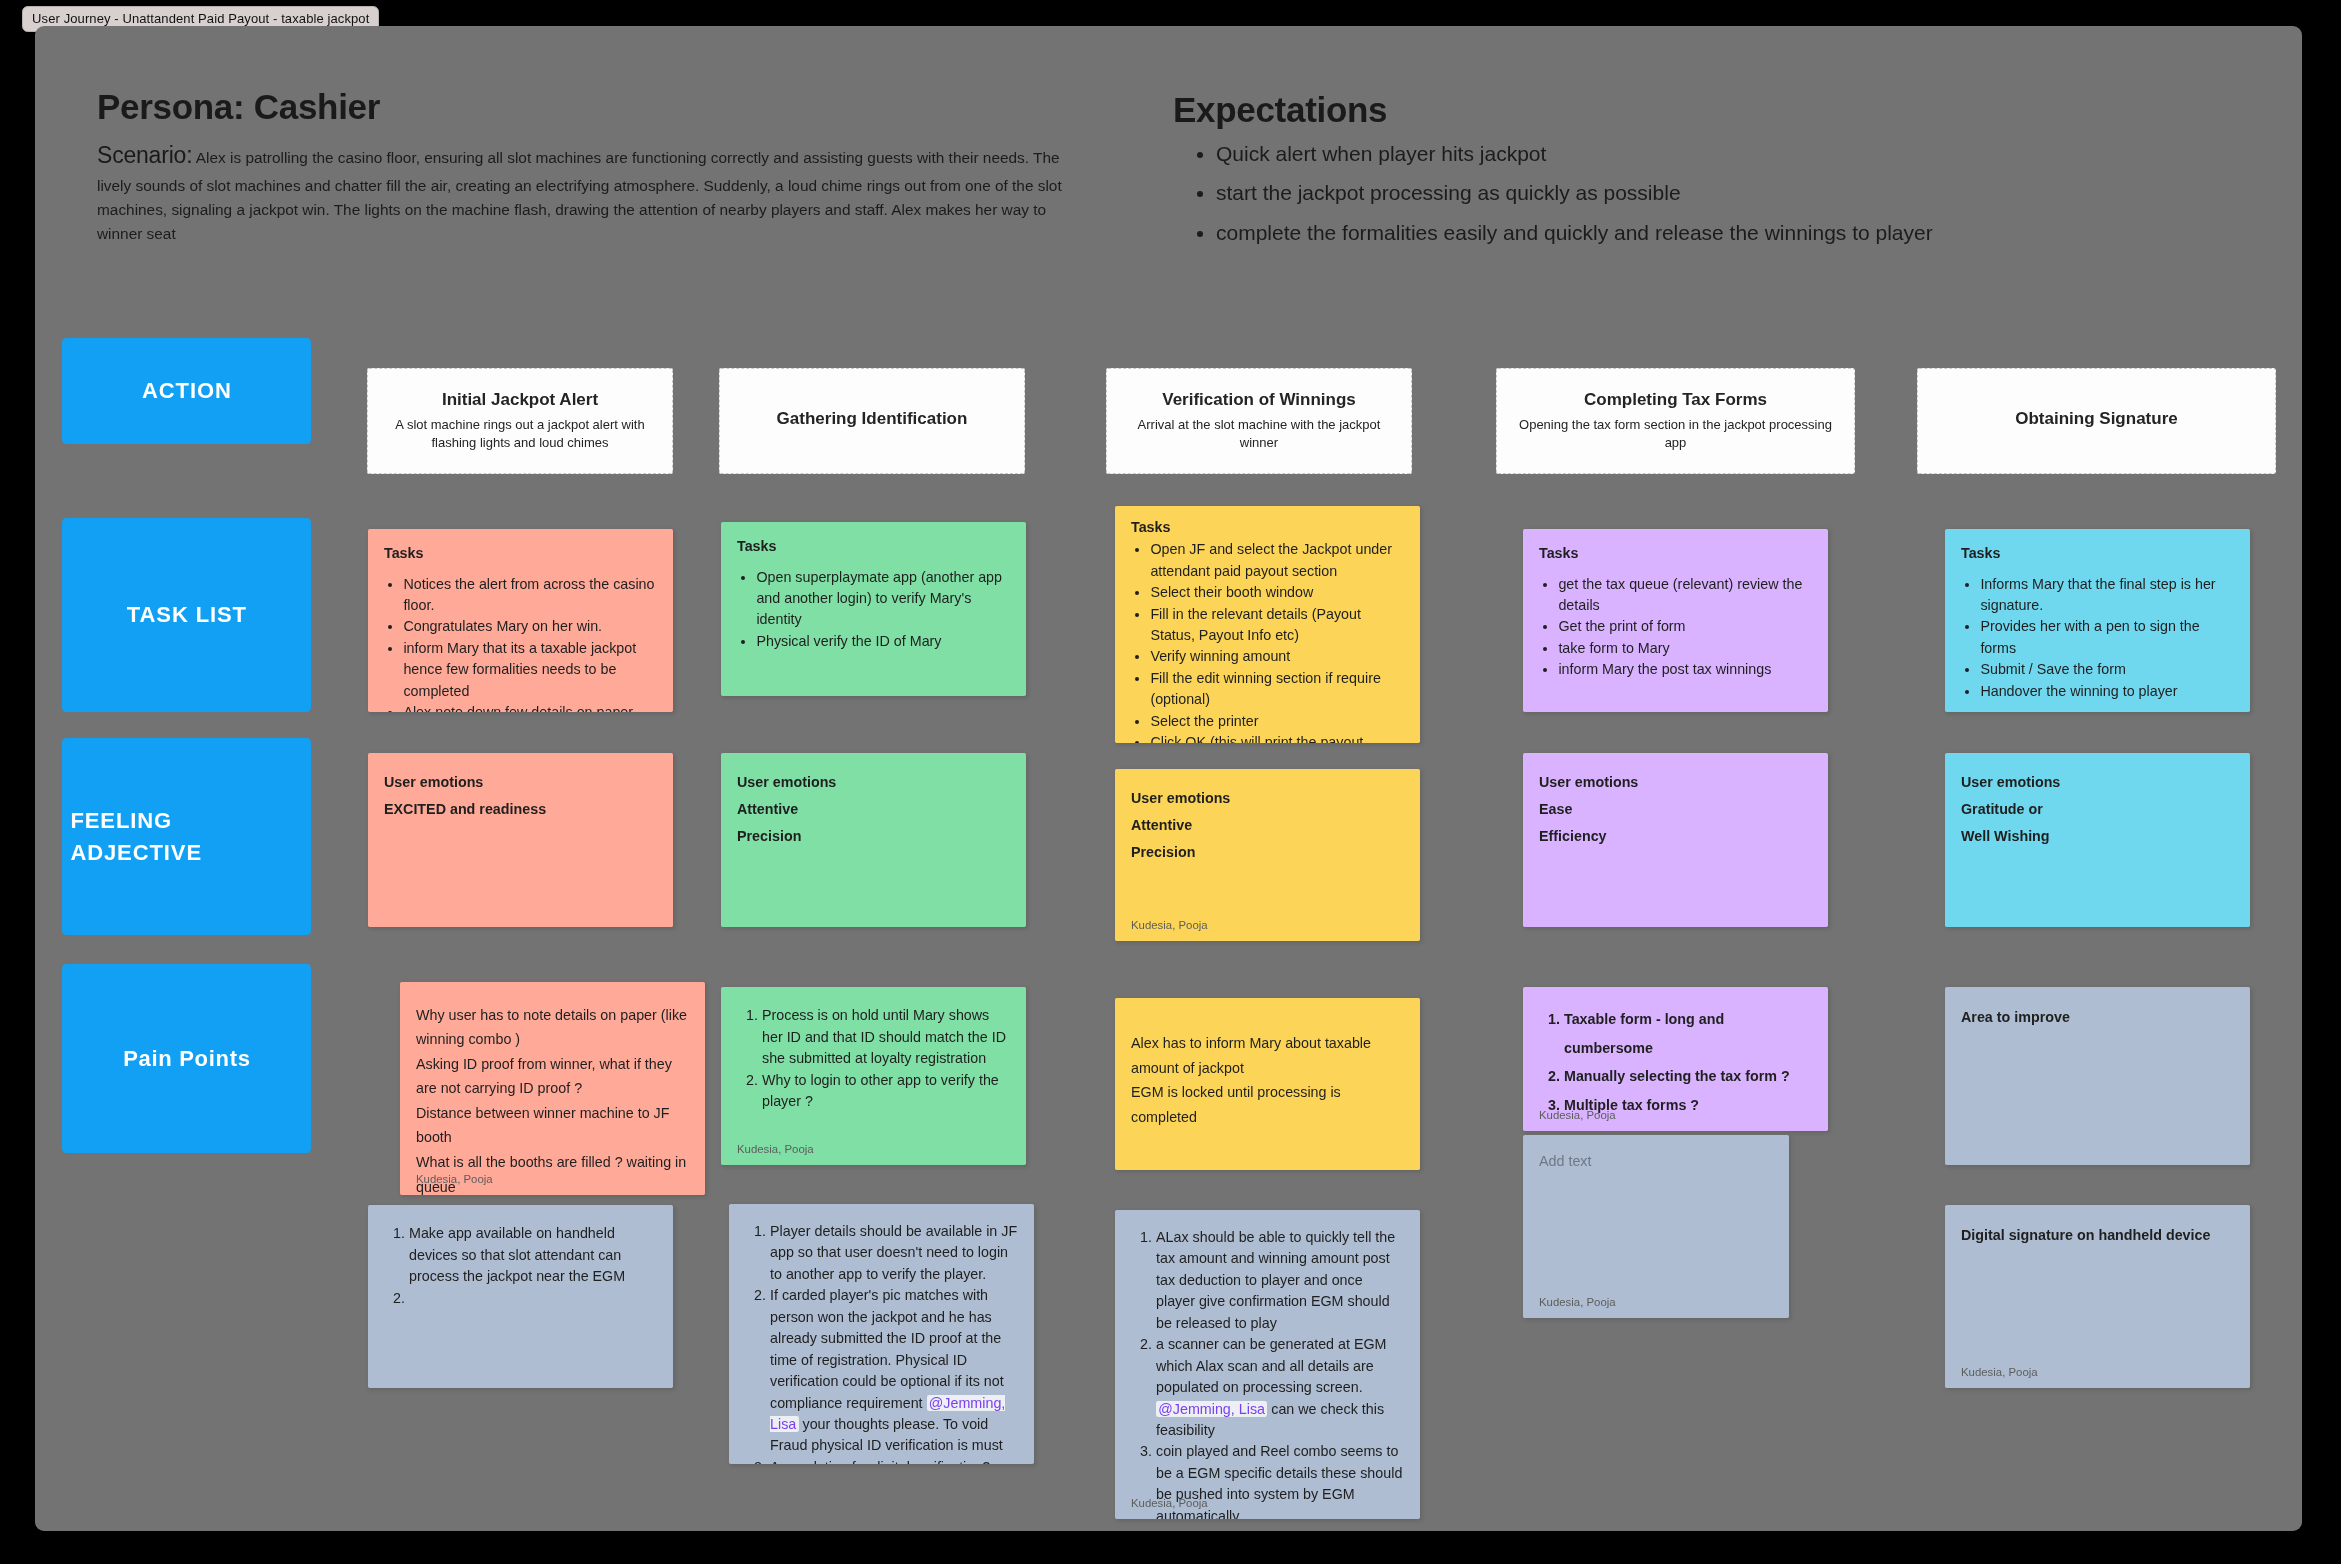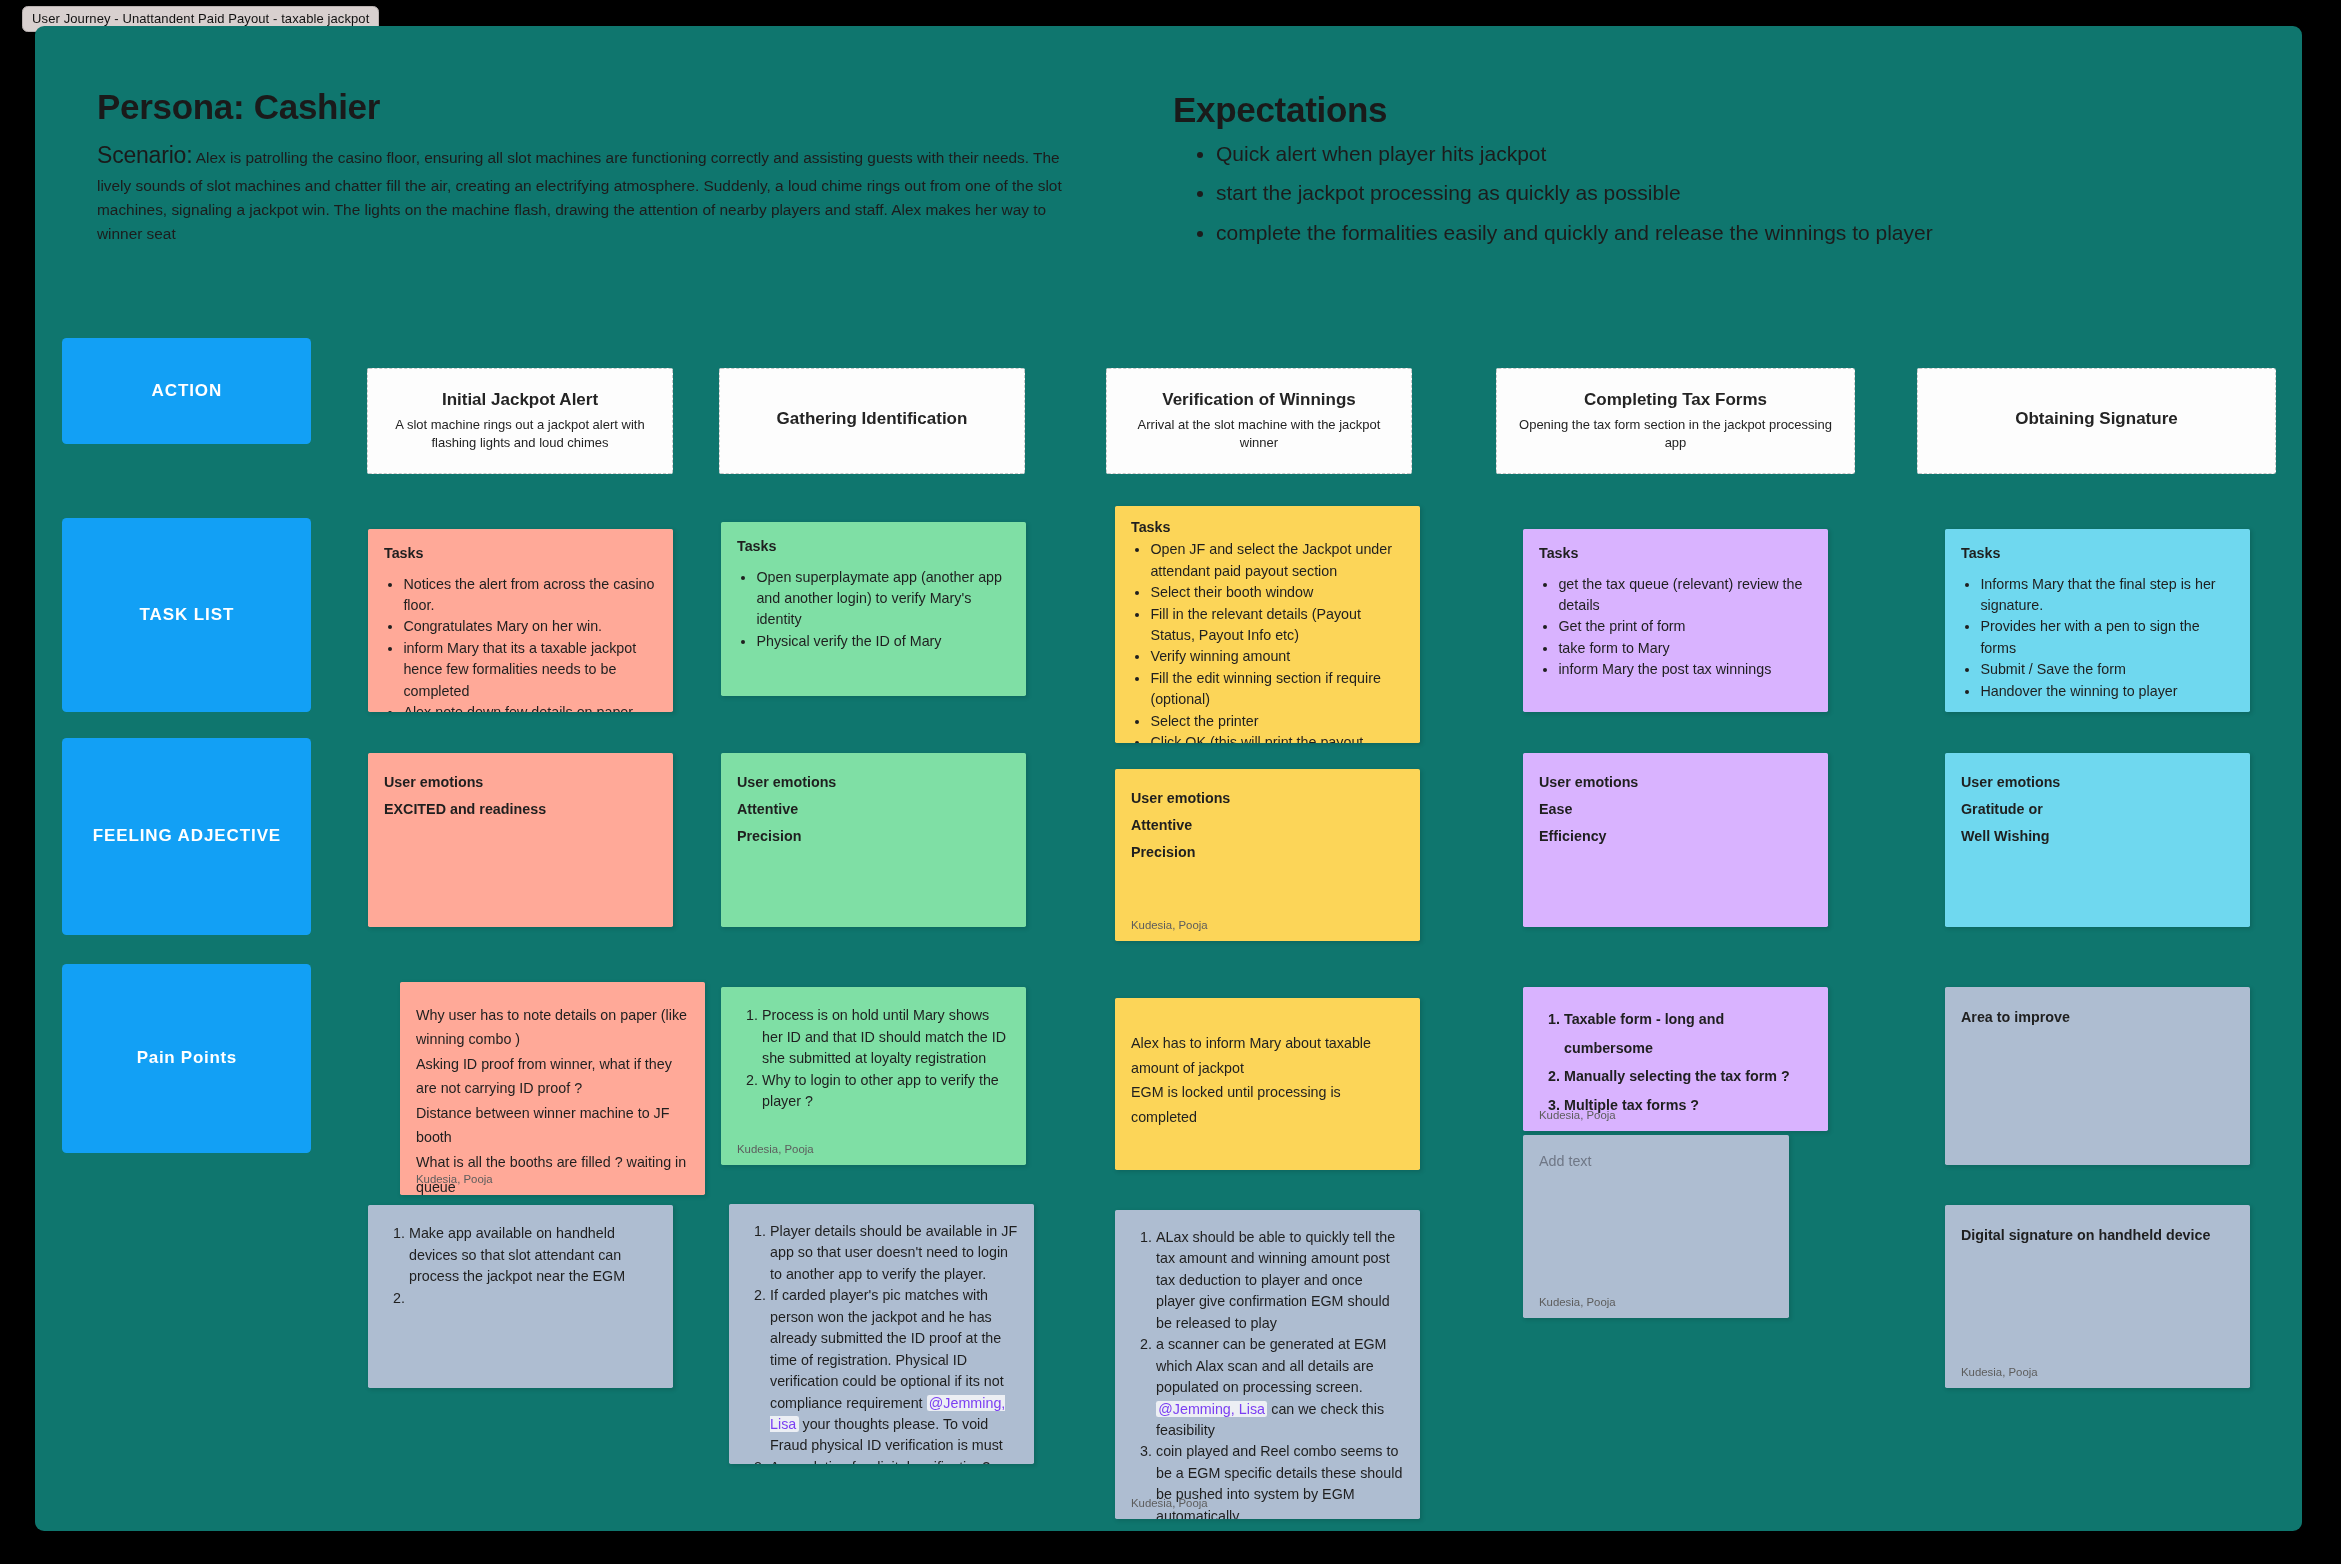--- a/index.html
+++ b/index.html
@@ -18,21 +18,21 @@
     padding: 4px 9.1px 5.1px 9.1px;
     font-size: 13px;
     color: #111;
     letter-spacing: 0.1px;
     white-space: nowrap;
   }
   .board {
     position: absolute;
     left: 35px; top: 26px;
     width: 2267px; height: 1505px;
-    background: #0f766e;
+    background: #737373;
     border-radius: 9.1px;
     overflow: hidden;
   }
   .hdr-left { position: absolute; left: 62px; top: 63px; width: 972px; }
   .persona-title {
     font-size: 35px; font-weight: 700; color: #1a1a1a;
     letter-spacing: -0.3px; line-height: 1.05;
   }
   .scenario-block {
     margin-top: 12.6px;
@@ -57,21 +57,21 @@
   .grid { position: absolute; left: 0; top: 0; width: 100%; height: 100%; }
   .cell { position: absolute; }
 
   .rowlabel {
     background: #12a0f5;
     border-radius: 4.6px;
     color: #ffffff;
     display: flex; align-items: center; justify-content: center;
     text-align: left;
     font-weight: 700;
-    font-size: 17px;
+    font-size: 22px;
     letter-spacing: 0.9px;
     line-height: 1.45;
     padding: 3.4px 8px;
   }
   .rowlabel.mixedcase { letter-spacing: 0.7px; }
 
   .actionbox {
     background: #fdfdfd;
     border: 1.1px dashed #c9c9c9;
     border-radius: 2.3px;

